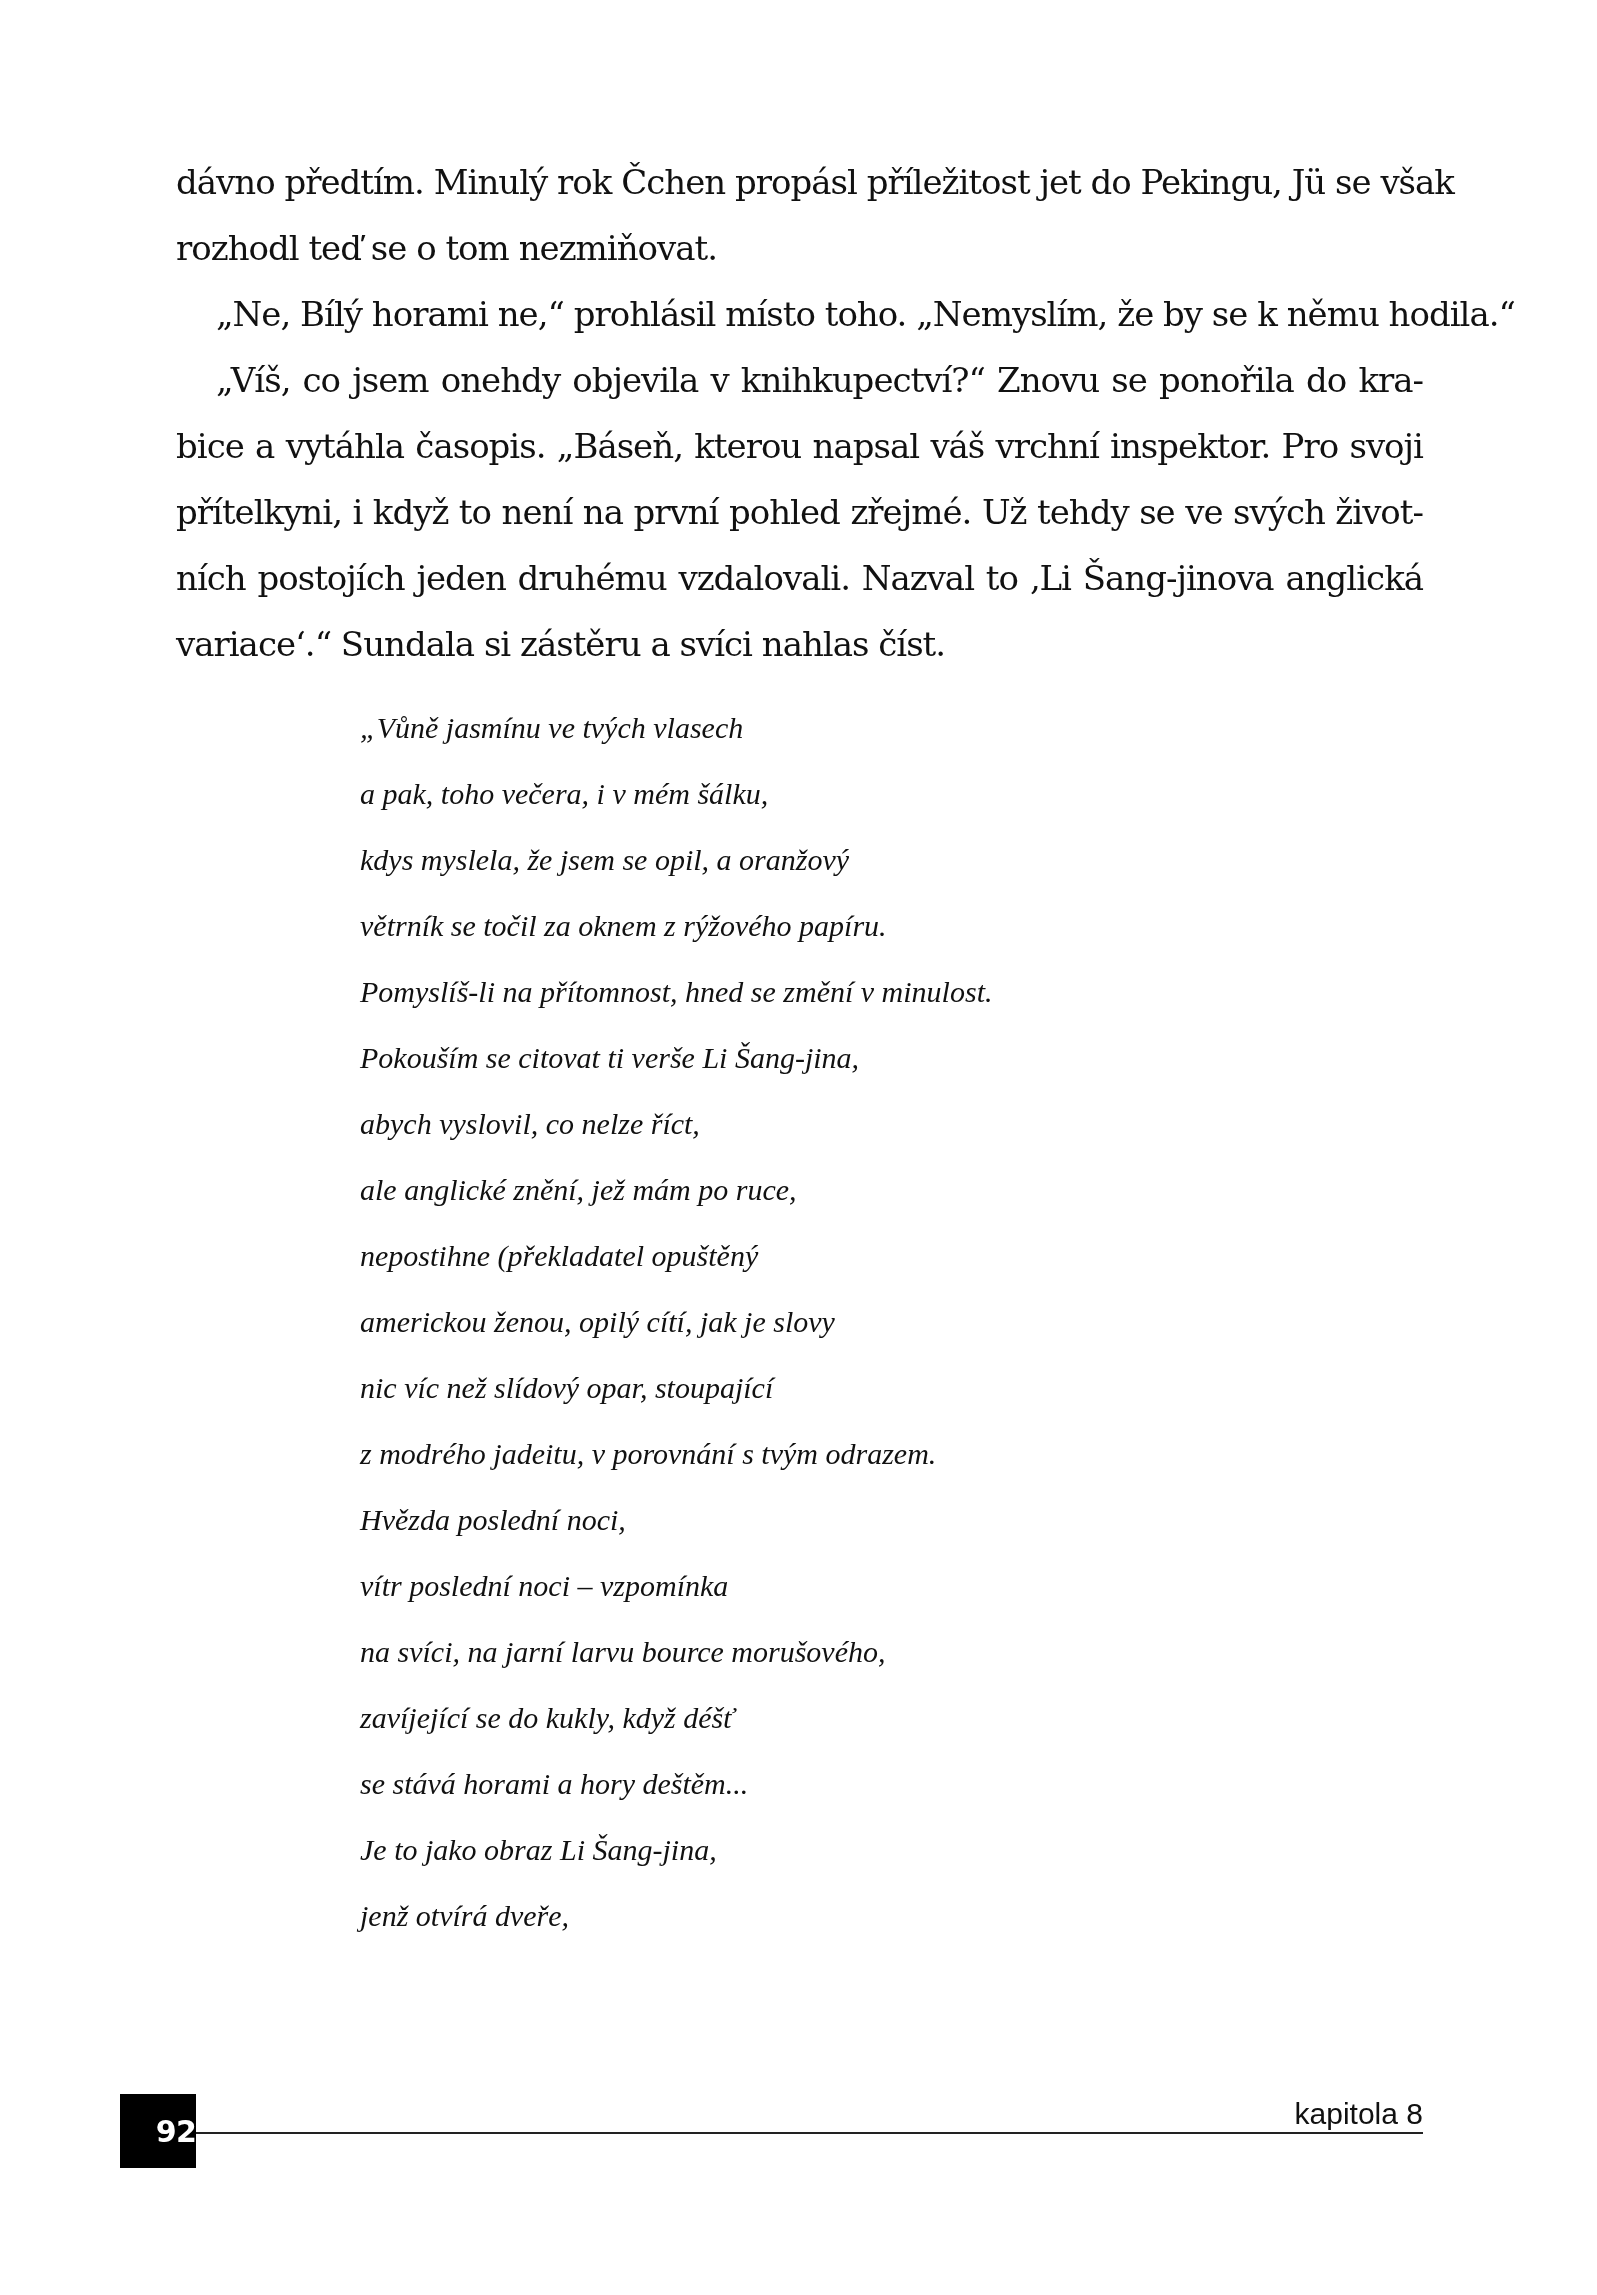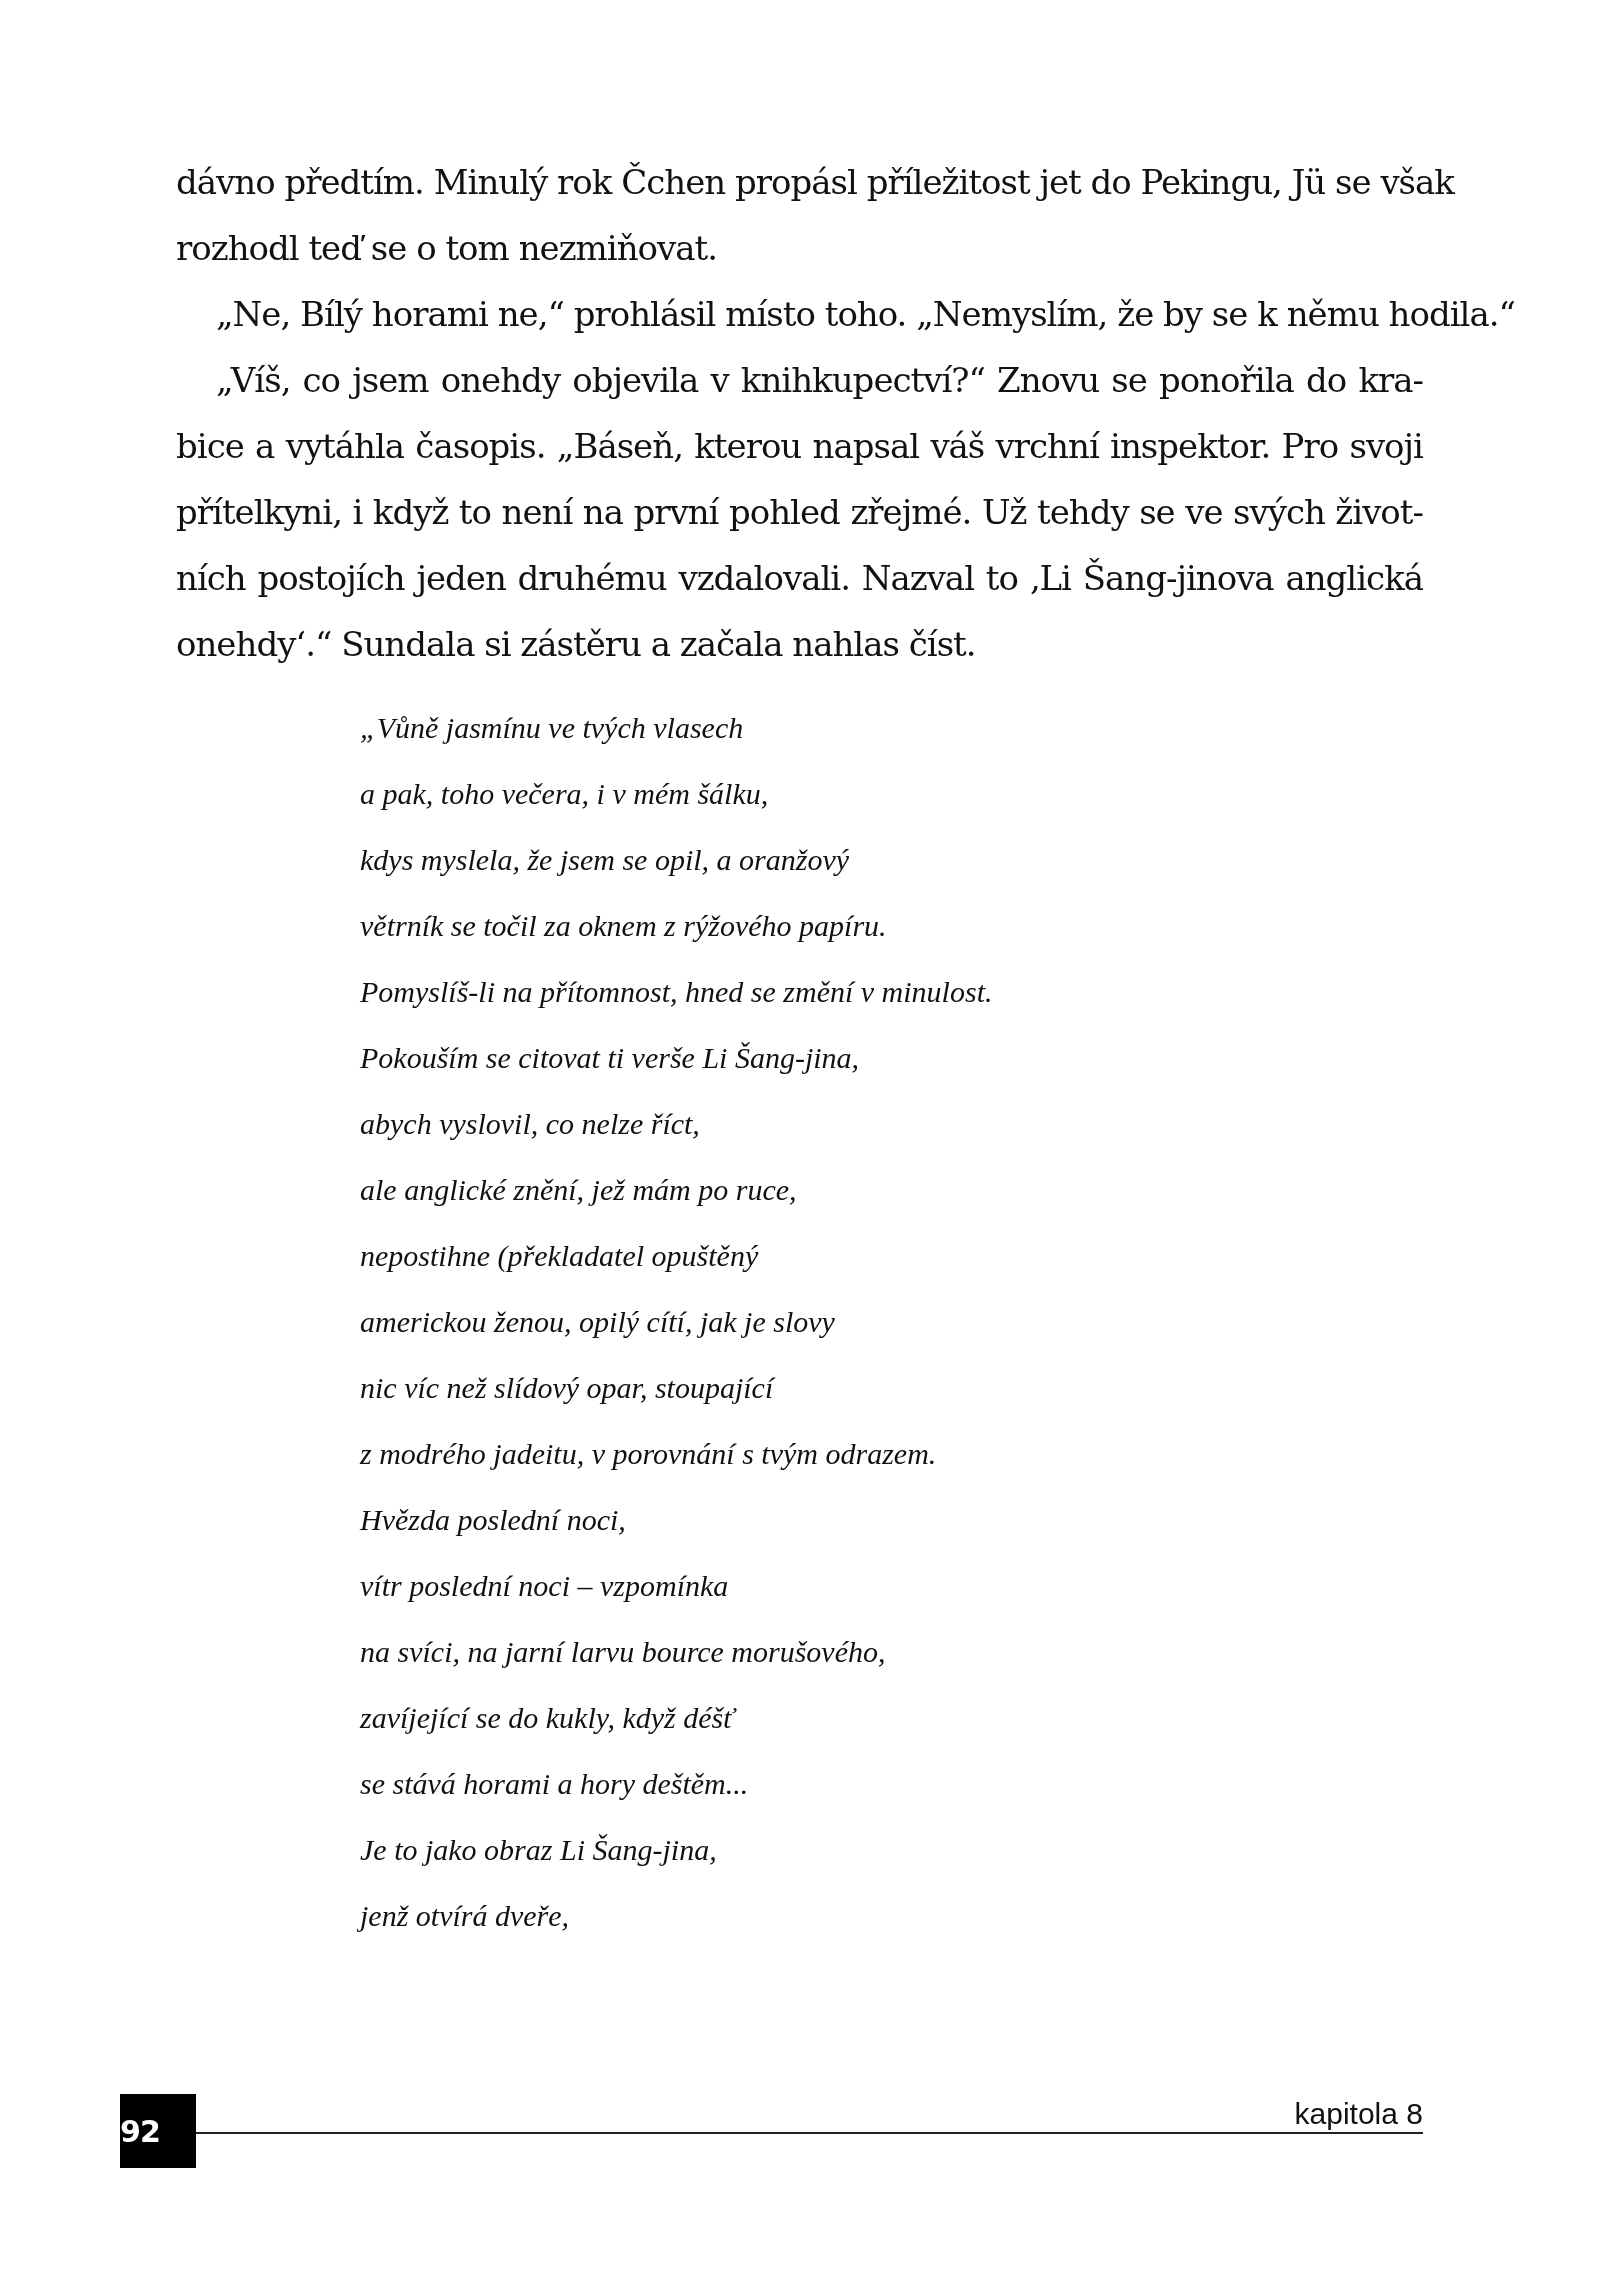--- a/index.html
+++ b/index.html
@@ -17,21 +17,21 @@
   .poem {
     position: absolute; left: 360px; top: 695px; width: 1040px;
     font-family: "Liberation Serif", "DejaVu Serif", serif;
     font-style: italic; font-size: 30px; line-height: 66px;
   }
   .poem .verse { display: block; white-space: nowrap; height: 66px; }
   .folio {
     position: absolute; left: 120px; top: 2094px; width: 76px; height: 74px;
     background: #000000; color: #ffffff;
     font-family: "DejaVu Sans", "Liberation Sans", sans-serif; font-weight: bold;
-    font-size: 30px; display: flex; align-items: center; justify-content: flex-start;
+    font-size: 30px; display: flex; align-items: center; justify-content: flex-end;
     letter-spacing: -0.8px;
   }
   .rule { position: absolute; left: 196px; top: 2132px; width: 1227px; height: 1.6px; background: #222222; }
   .running-head {
     position: absolute; right: 174px; top: 2098px;
     font-family: "Liberation Sans", "DejaVu Sans", sans-serif; font-size: 30px; line-height: 32px; color: #111111;
   }
 </style>
 </head>
 <body>
@@ -39,21 +39,21 @@
 <div class="page">
 
   <div class="prose">
     <span class="line">dávno předtím. Minulý rok Čchen propásl příležitost jet do Pekingu, Jü se však</span>
     <span class="line last">rozhodl teď se o tom nezmiňovat.</span>
     <span class="line indent last">„Ne, Bílý horami ne,“ prohlásil místo toho. „Nemyslím, že by se k němu hodila.“</span>
     <span class="line indent">„Víš, co jsem onehdy objevila v knihkupectví?“ Znovu se ponořila do kra-</span>
     <span class="line">bice a vytáhla časopis. „Báseň, kterou napsal váš vrchní inspektor. Pro svoji</span>
     <span class="line">přítelkyni, i když to není na první pohled zřejmé. Už tehdy se ve svých život-</span>
     <span class="line">ních postojích jeden druhému vzdalovali. Nazval to ‚Li Šang-jinova anglická</span>
-    <span class="line last">onehdy‘.“ Sundala si zástěru a začala nahlas číst.</span>
+    <span class="line last">variace‘.“ Sundala si zástěru a svíci nahlas číst.</span>
   </div>
 
   <div class="poem">
     <span class="verse">„Vůně jasmínu ve tvých vlasech</span>
     <span class="verse">a pak, toho večera, i v mém šálku,</span>
     <span class="verse">kdys myslela, že jsem se opil, a oranžový</span>
     <span class="verse">větrník se točil za oknem z rýžového papíru.</span>
     <span class="verse">Pomyslíš-li na přítomnost, hned se změní v minulost.</span>
     <span class="verse">Pokouším se citovat ti verše Li Šang-jina,</span>
     <span class="verse">abych vyslovil, co nelze říct,</span>

